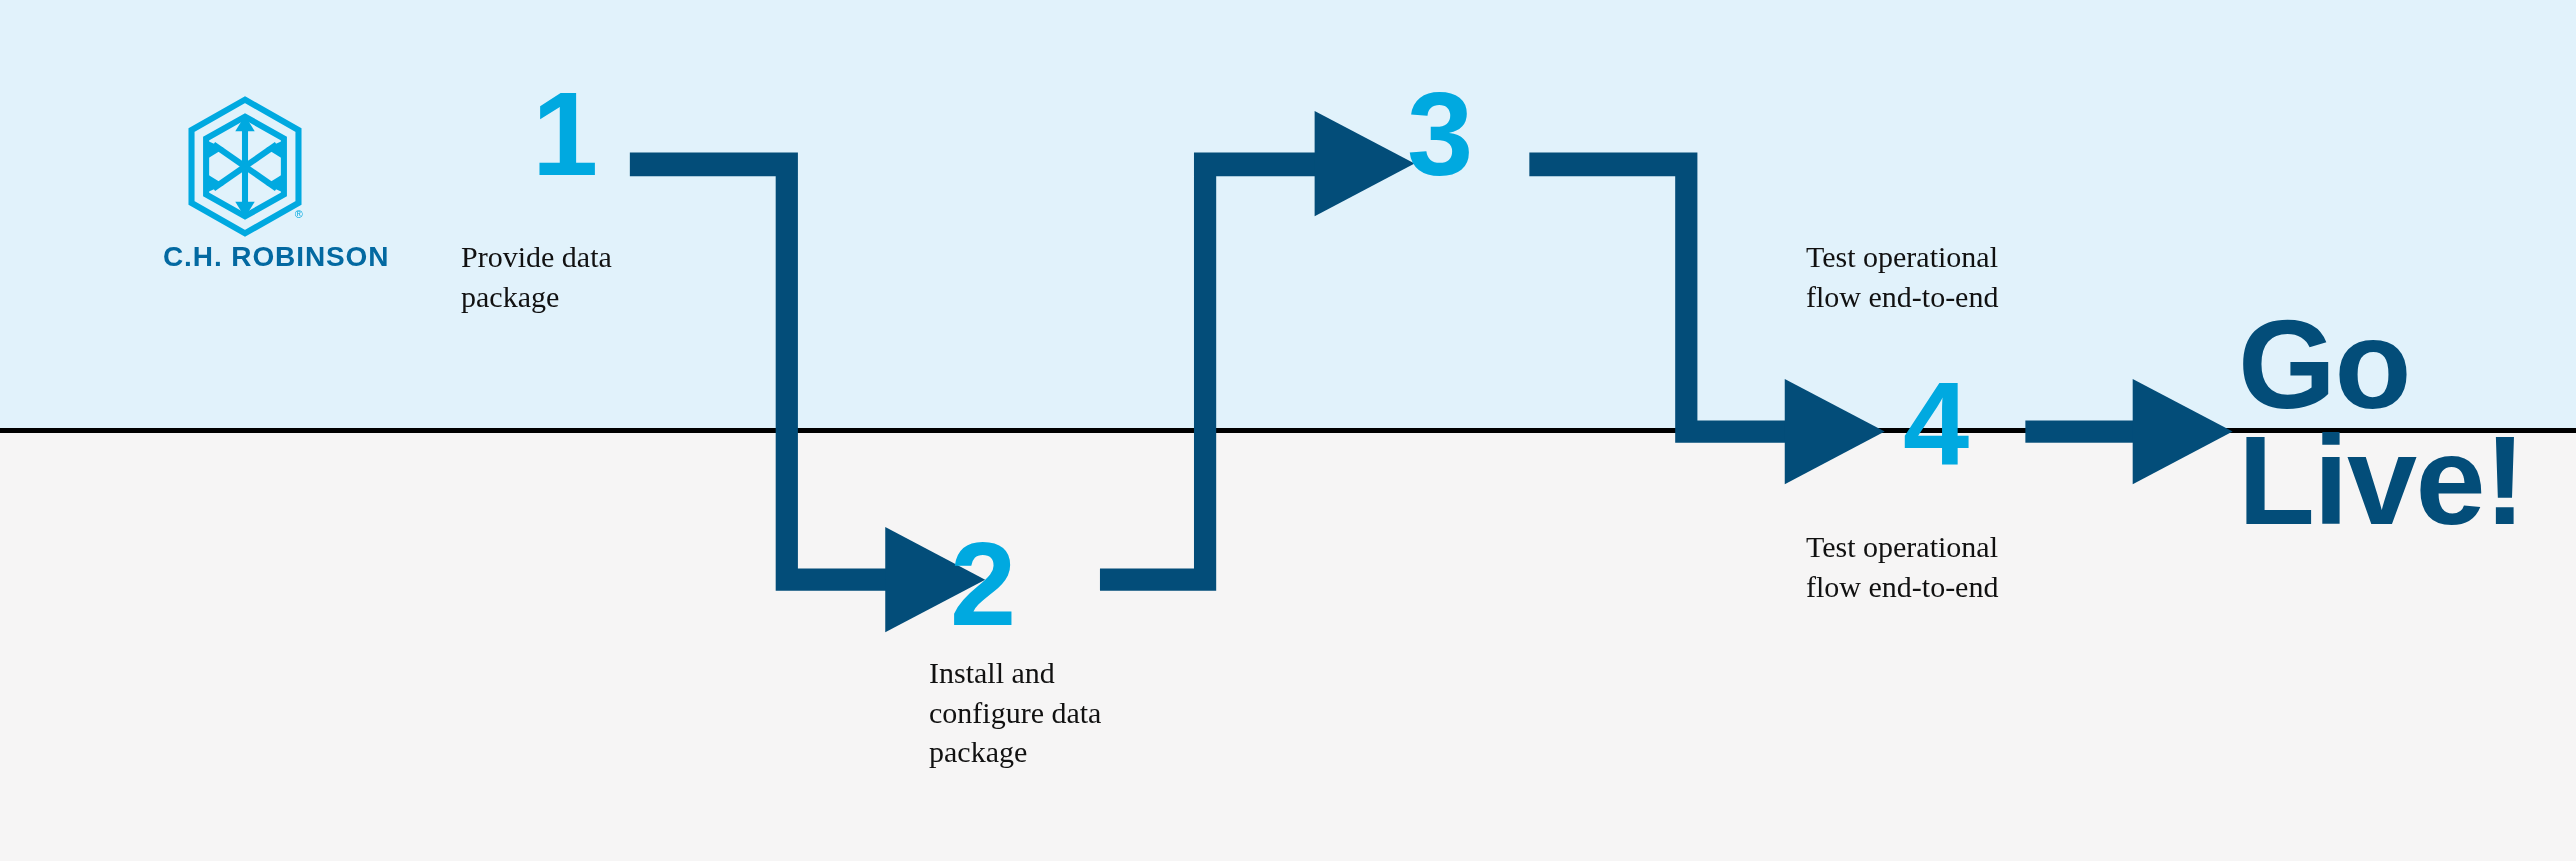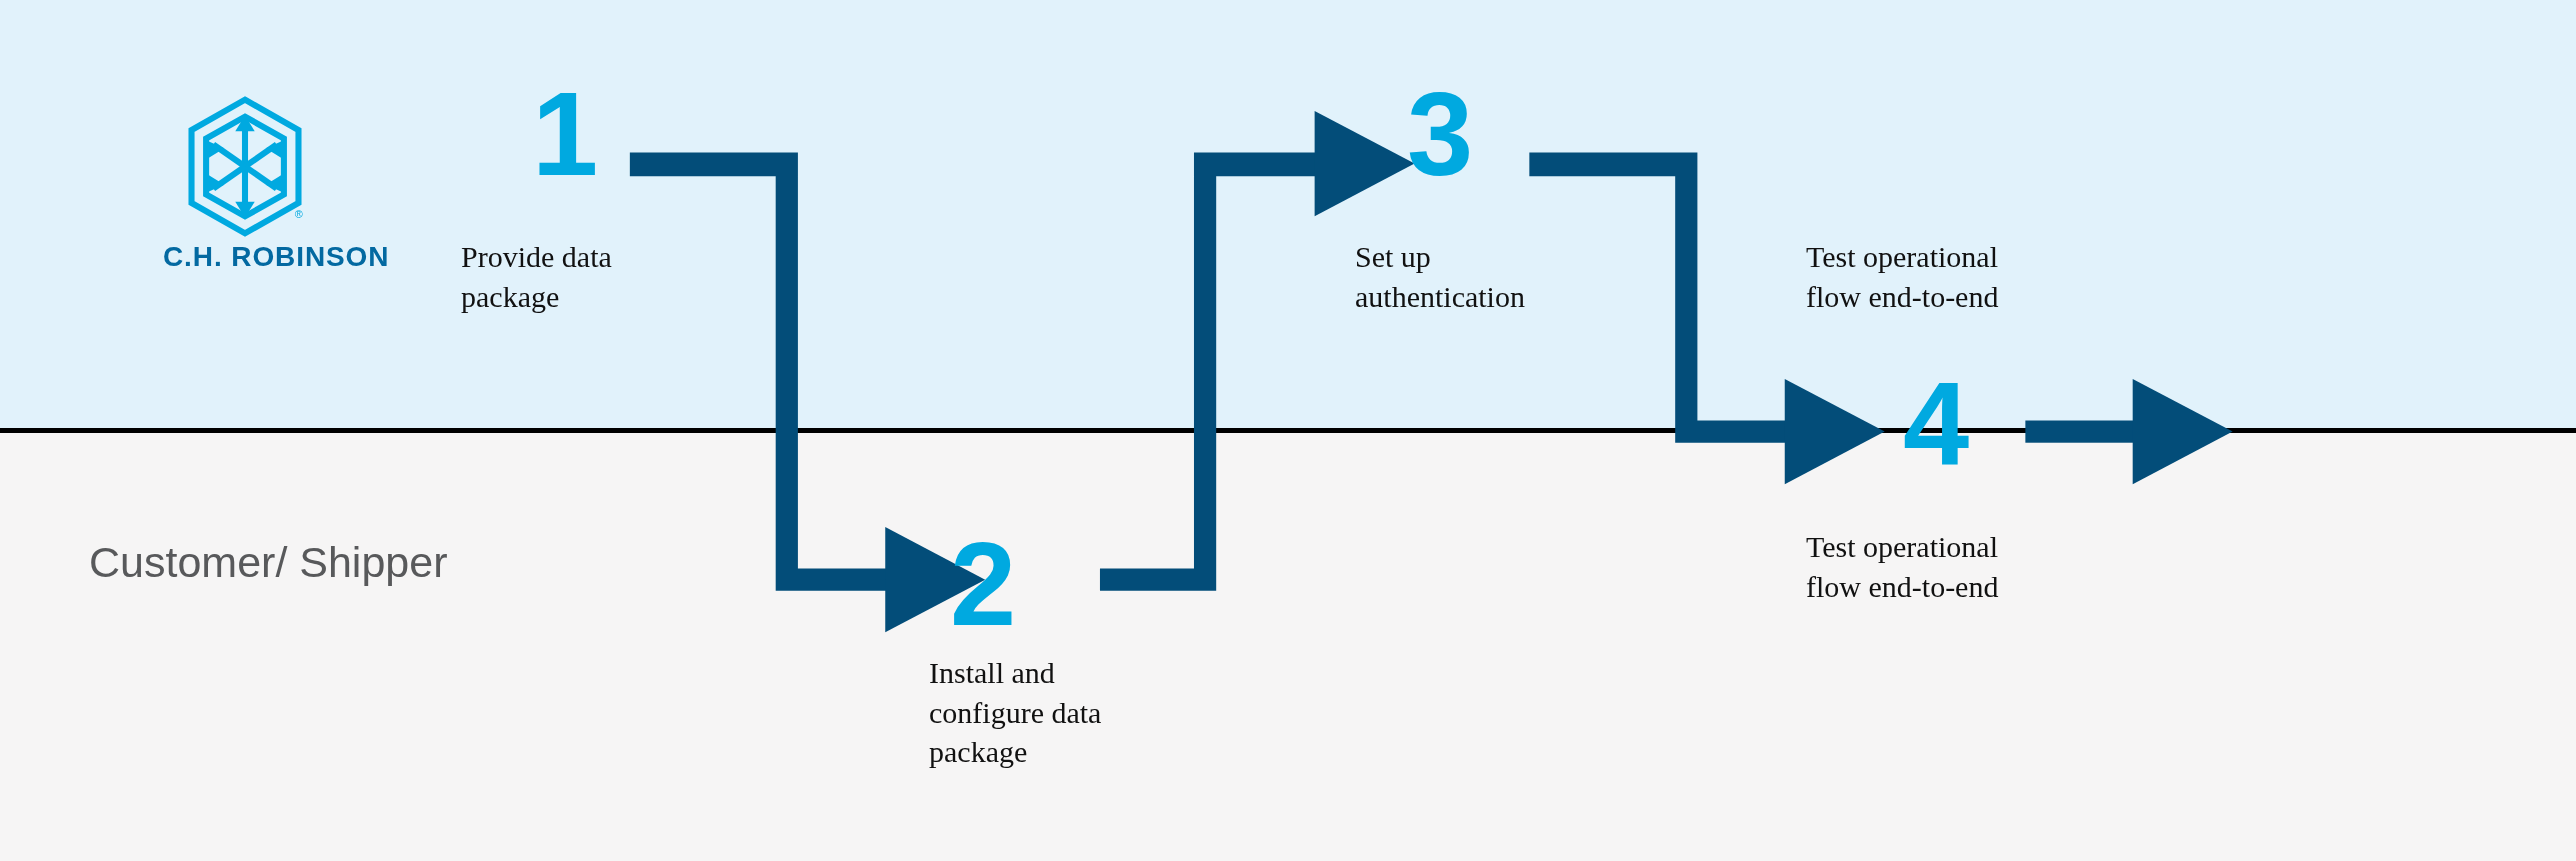--- a/index.html
+++ b/index.html
@@ -126,35 +126,33 @@
         <polygon points="17,36 20,51 33,43"></polygon>
         <polygon points="83,36 80,51 67,43"></polygon>
         <polygon points="17,80 20,65 33,73"></polygon>
         <polygon points="83,80 80,65 67,73"></polygon>
       </g>
       <text x="91" y="100" font-size="9" fill="#00A9E0" font-family="Liberation Sans, sans-serif">®</text>
     </svg>
     <div class="logo-word">C.H. ROBINSON</div>
   </div>
 
-  <div class="lane-label">Customer/
-Shipper</div>
 
   <div class="step-num" id="num1">1</div>
   <div class="step-num" id="num2">2</div>
   <div class="step-num" id="num3">3</div>
   <div class="step-num" id="num4">4</div>
 
   <div class="caption" id="cap1">Provide data
 package</div>
   <div class="caption" id="cap2">Install and
 configure data
 package</div>
-  <div class="caption" id="cap3">Set up
-authentication</div>
   <div class="caption" id="cap4a">Test operational
 flow end-to-end</div>
   <div class="caption" id="cap4b">Test operational
 flow end-to-end</div>
 
+  <div class="go-live">Go
+Live!</div>
 
 </div>
 
 
 </body></html>

